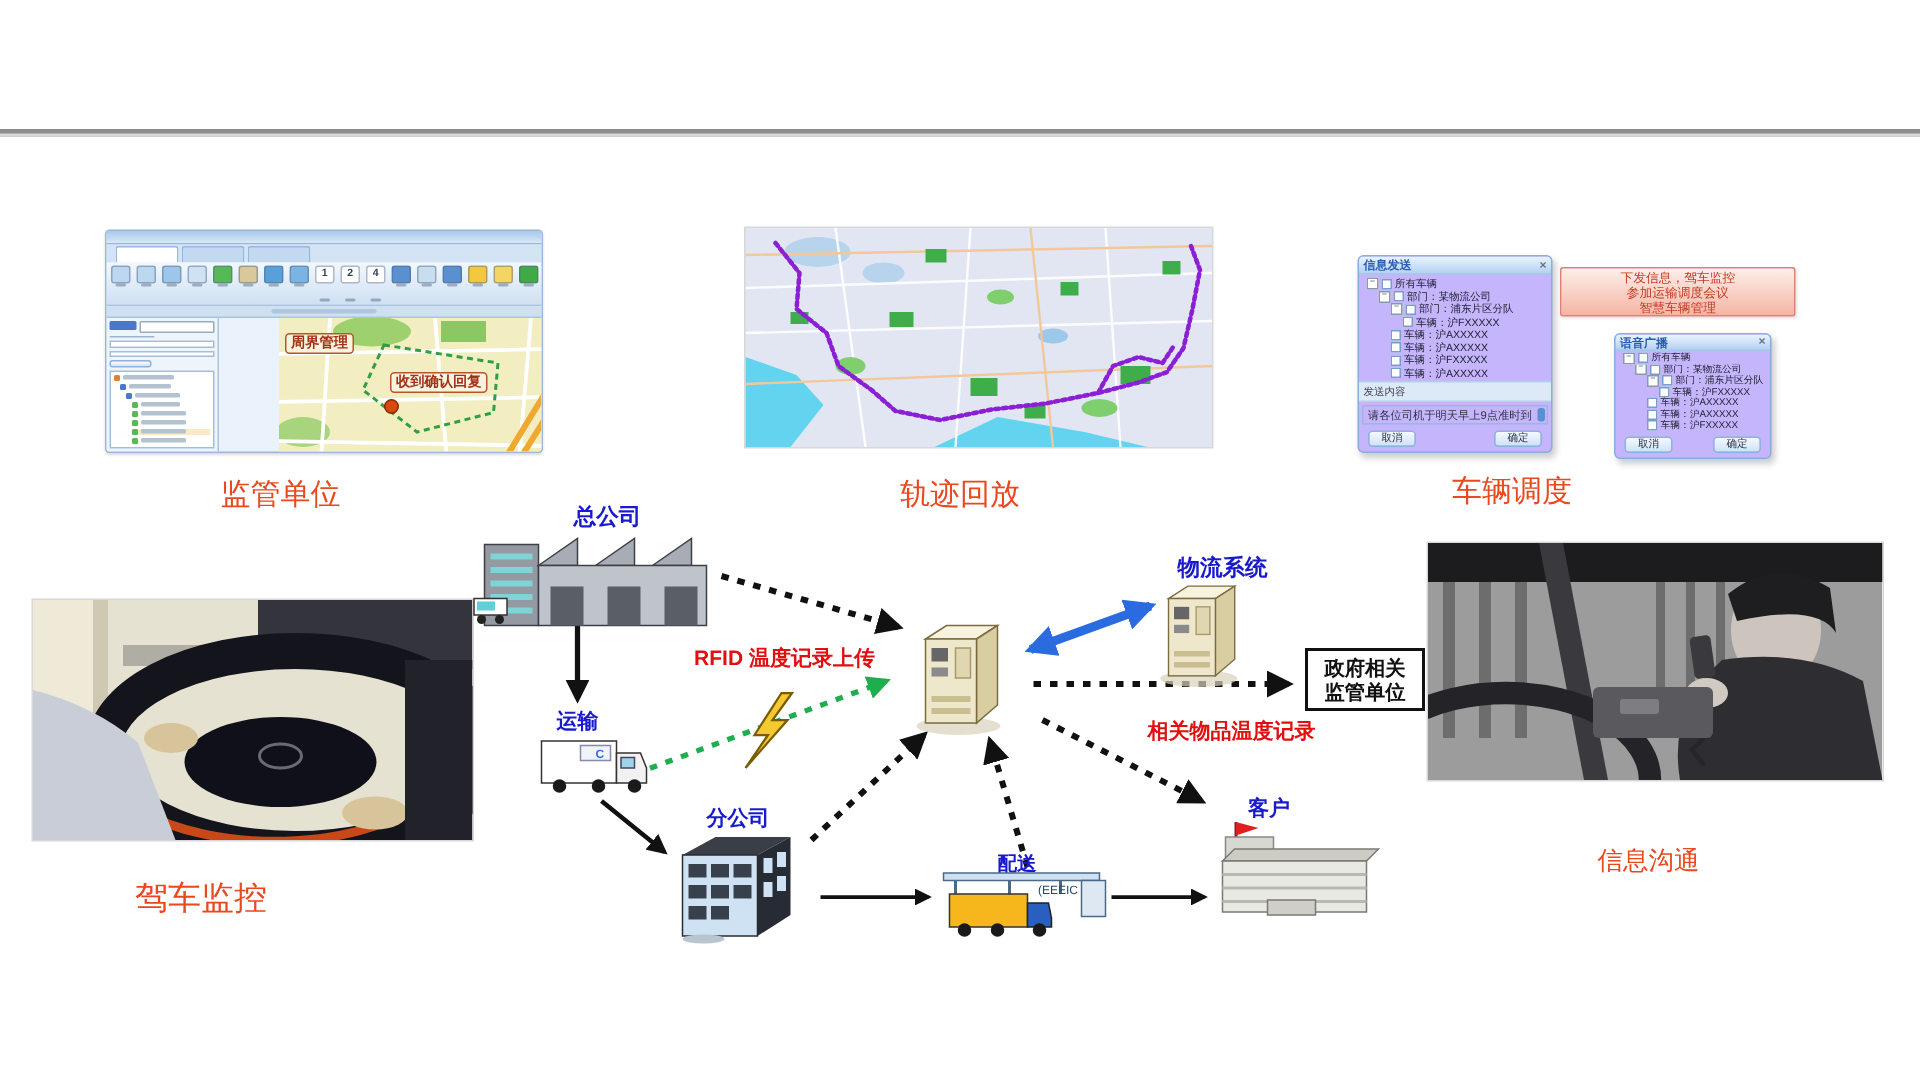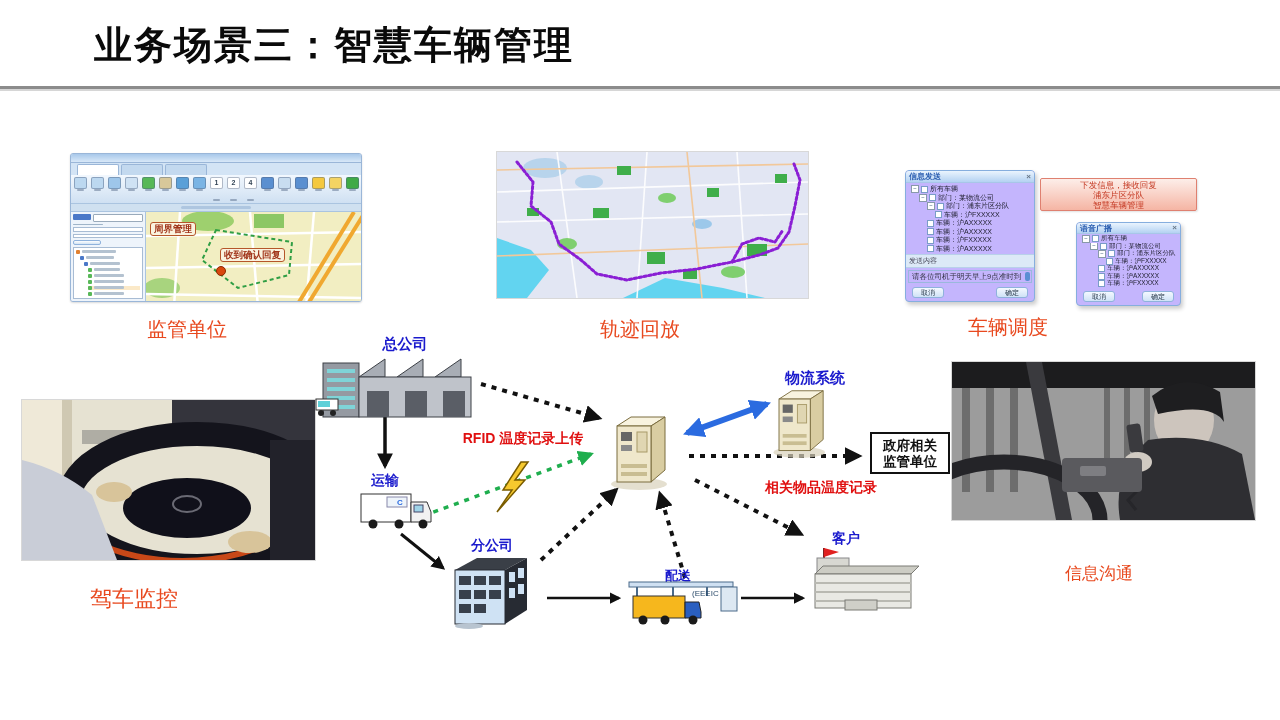--- a/index.html
+++ b/index.html
@@ -22,21 +22,21 @@
   .gis-tab{width:40px;border:1px solid #9ab6d8;border-bottom:none;border-radius:2px 2px 0 0;background:#c3d9ef;}
   .gis-tab.on{background:#fff;}
   .gis-toolbar{height:26px;background:linear-gradient(#f2f8fe,#cfe0f2);border-bottom:1px solid #aac4e0;
        display:flex;align-items:flex-start;gap:4px;padding:2px 3px 0 3px;}
   .tbi{width:11px;height:10px;border-radius:2px;border:1px solid rgba(80,100,130,.45);flex:none;}
   .tbi::after{content:"";display:block;margin:5px auto 0;width:7px;height:2px;background:rgba(90,110,140,.5);
        position:relative;top:6px;border-radius:1px;}
   .tbn{background:#fff;font-size:7px;line-height:10px;text-align:center;color:#345;font-weight:bold;}
   .gis-subbar{height:7px;background:#cfe0f0;border-bottom:1px solid #aac4e0;display:flex;justify-content:center;}
   .gis-subbar span{width:70px;height:3px;margin-top:2px;background:#aec6e0;border-radius:2px;}
-  .gis-body{flex:1;display:flex;min-height:0;}
+  .gis-body{flex:1;display:flex;min-height:0;gap:40px;}
   .gis-left{width:70px;background:#eef4fb;border-right:1px solid #aac4e0;padding:2px;display:flex;
        flex-direction:column;gap:2px;}
   .chiprow{display:flex;gap:2px;}
   .chip{height:6px;border-radius:1px;}
   .c-blue{background:#4a78c8;}
   .c-box{background:#fff;border:1px solid #9ab;}
   .lbar{height:3px;background:#9fb4c8;border-radius:1px;}
   .inp{height:6px;background:#fff;border:1px solid #a8bcd4;}
   .pbtn{width:26px;height:8px;background:linear-gradient(#fdfefe,#d4e4f4);border:1px solid #8fb2dc;border-radius:2px;}
   .ptree{flex:1;background:#fff;border:1px solid #a8bcd4;padding:2px;display:flex;flex-direction:column;gap:2px;}
@@ -75,21 +75,20 @@
 
   
   .photo{box-shadow:0 0 0 1px #d8d8d8;}
   svg text{font-family:"Liberation Sans",sans-serif;}
 </style>
 </head>
 <body>
 
 <div class="slide">
 
-  <div class="abs page-title">业务场景三：智慧车辆管理</div>
   <div class="abs title-rule"></div>
 
   <div class="abs gis">
     <div class="gis-titlebar"></div>
     <div class="gis-tabs">
       <div class="gis-tab on"></div>
       <div class="gis-tab"></div>
       <div class="gis-tab"></div>
     </div>
     <div class="gis-toolbar">
@@ -276,22 +275,22 @@
       <span>请各位司机于明天早上9点准时到公司，参加运输调度会议，收到确认回复。</span>
       <span class="msg-scroll"></span>
     </div>
     <div class="btn-row">
       <span class="mini-btn">取消</span>
       <span class="mini-btn">确定</span>
     </div>
   </div>
 
   <div class="abs banner">
-    <div>下发信息，接收回复</div>
-    <div>浦东片区分队</div>
+    <div>下发信息，驾车监控</div>
+    <div>参加运输调度会议</div>
     <div>智慧车辆管理</div>
   </div>
 
   <div class="abs mini-dialog" style="left:1076px;top:222px;width:103px;height:82px">
     <div class="mini-title" style="height:10px">
       <span>语音广播</span>
       <span class="xic">×</span>
     </div>
     <div class="tree" style="padding-top:1px">
       <div class="trow lv0" style="height:7.5px;font-size:6.5px">

